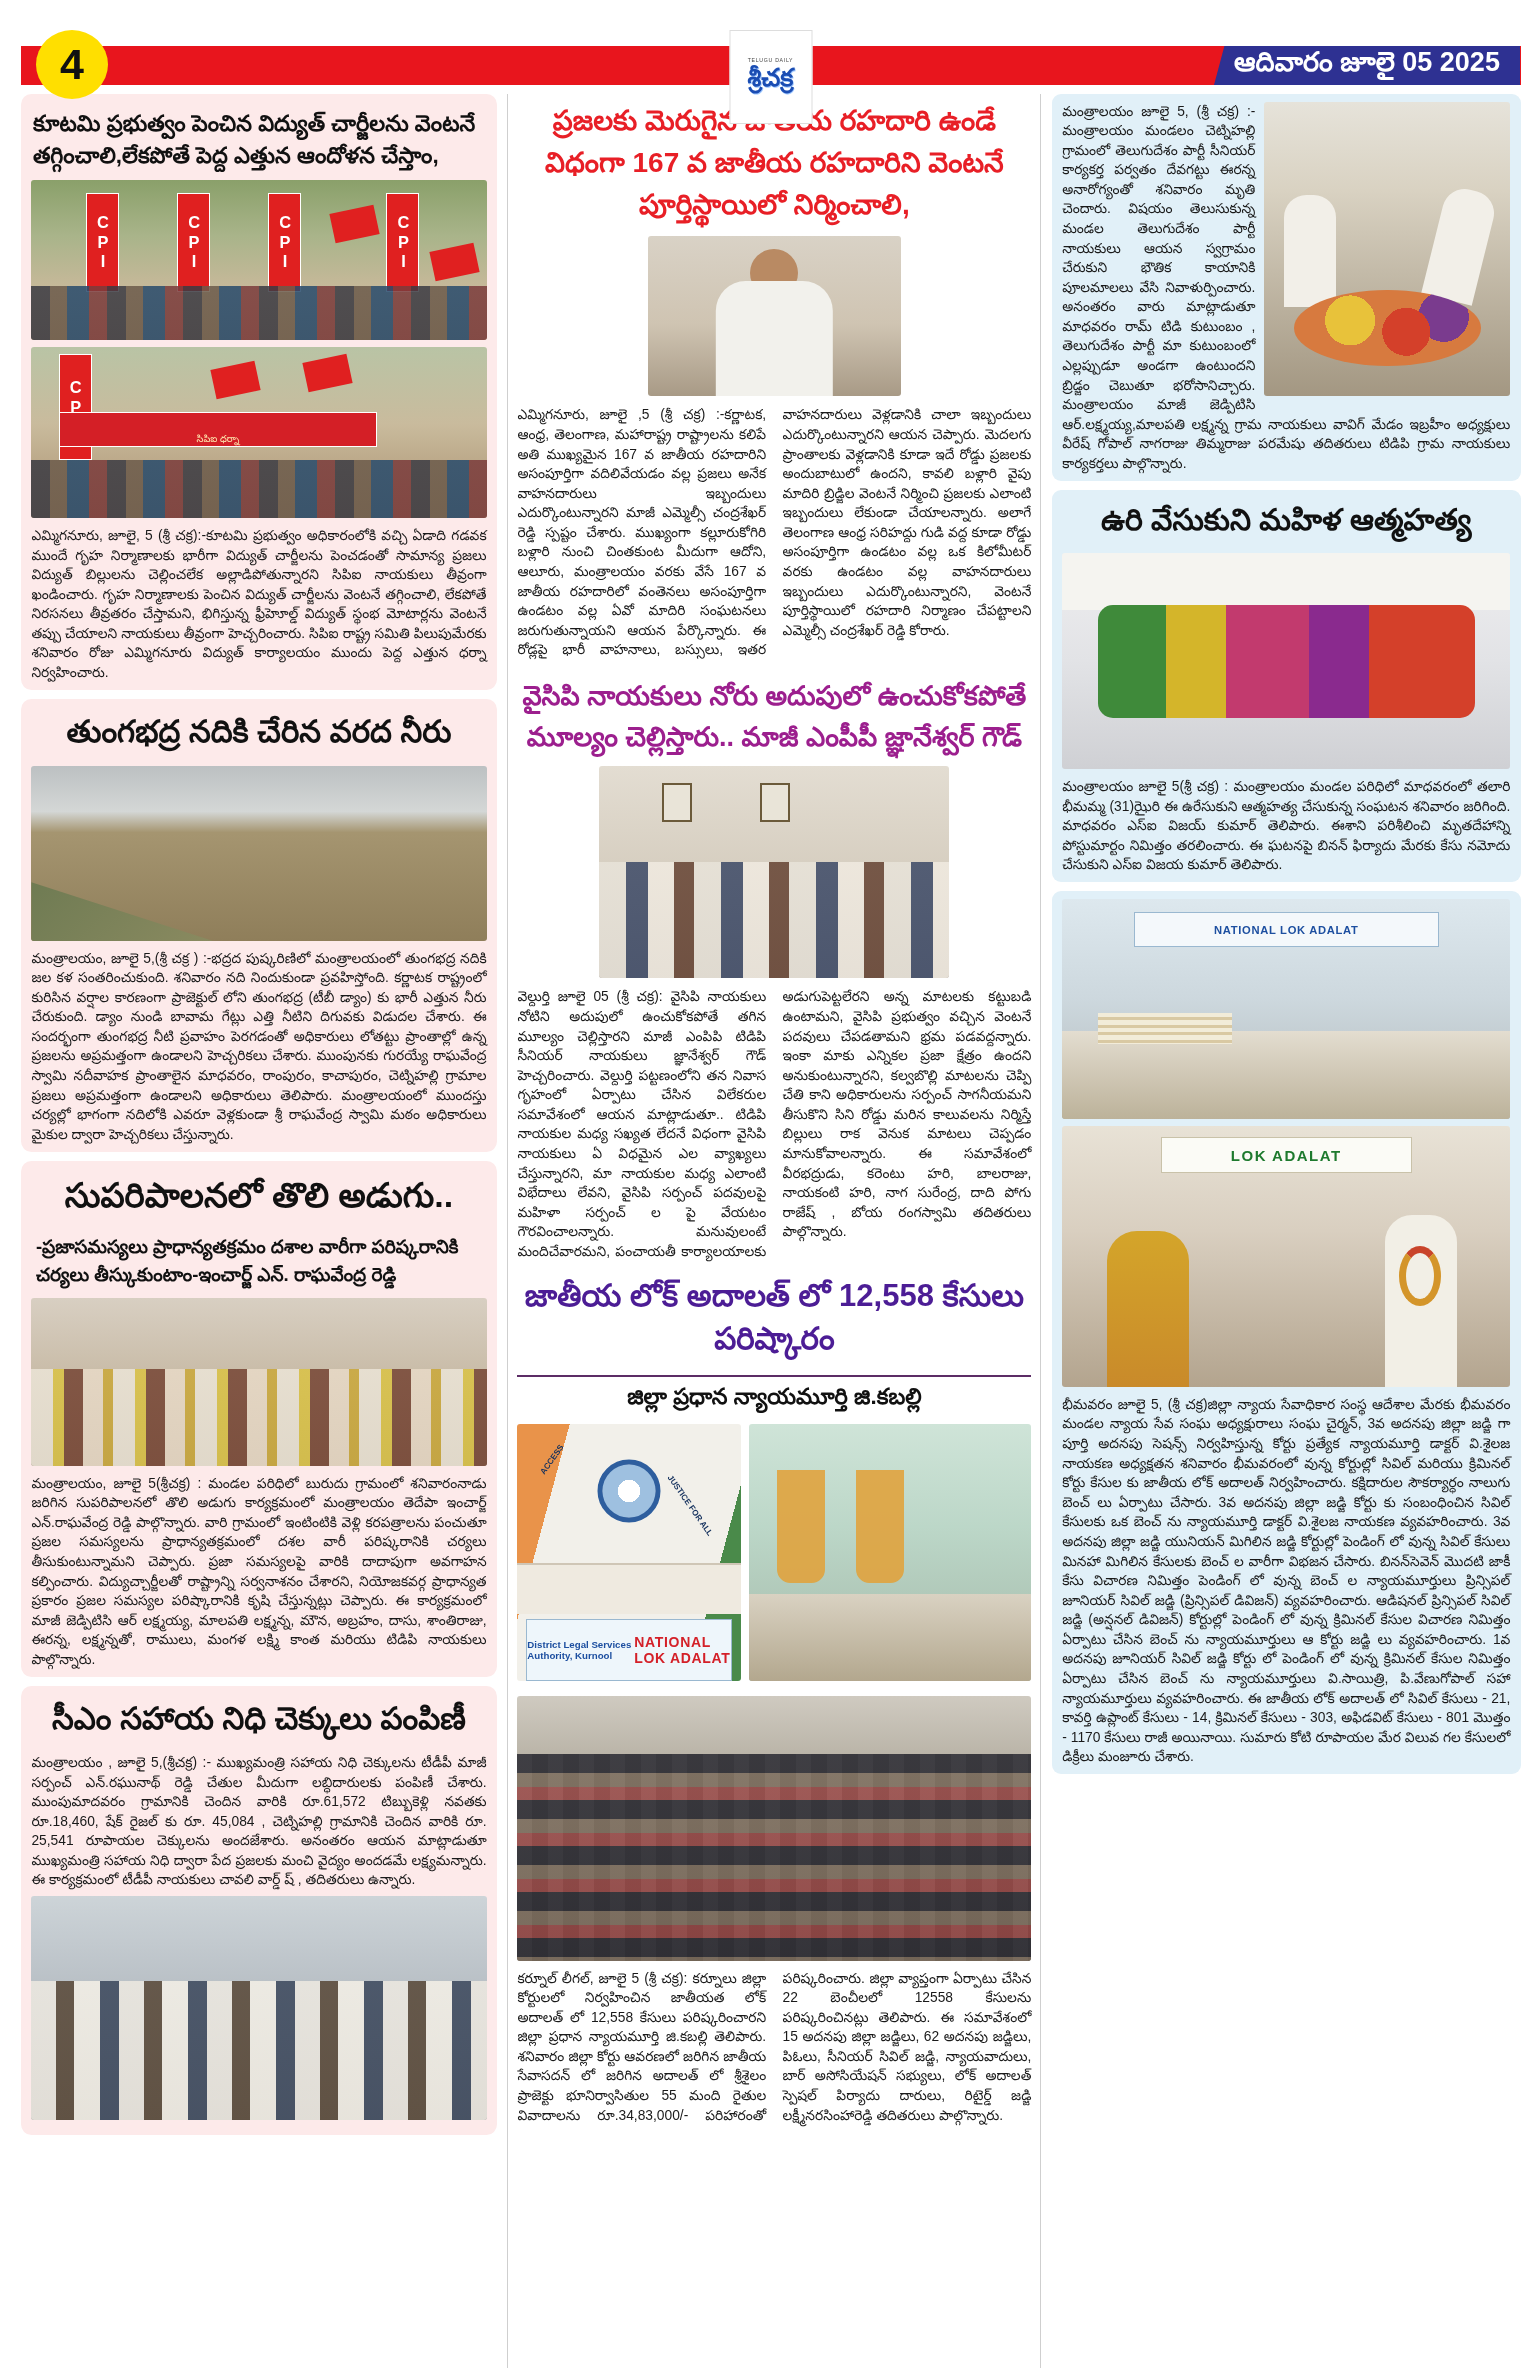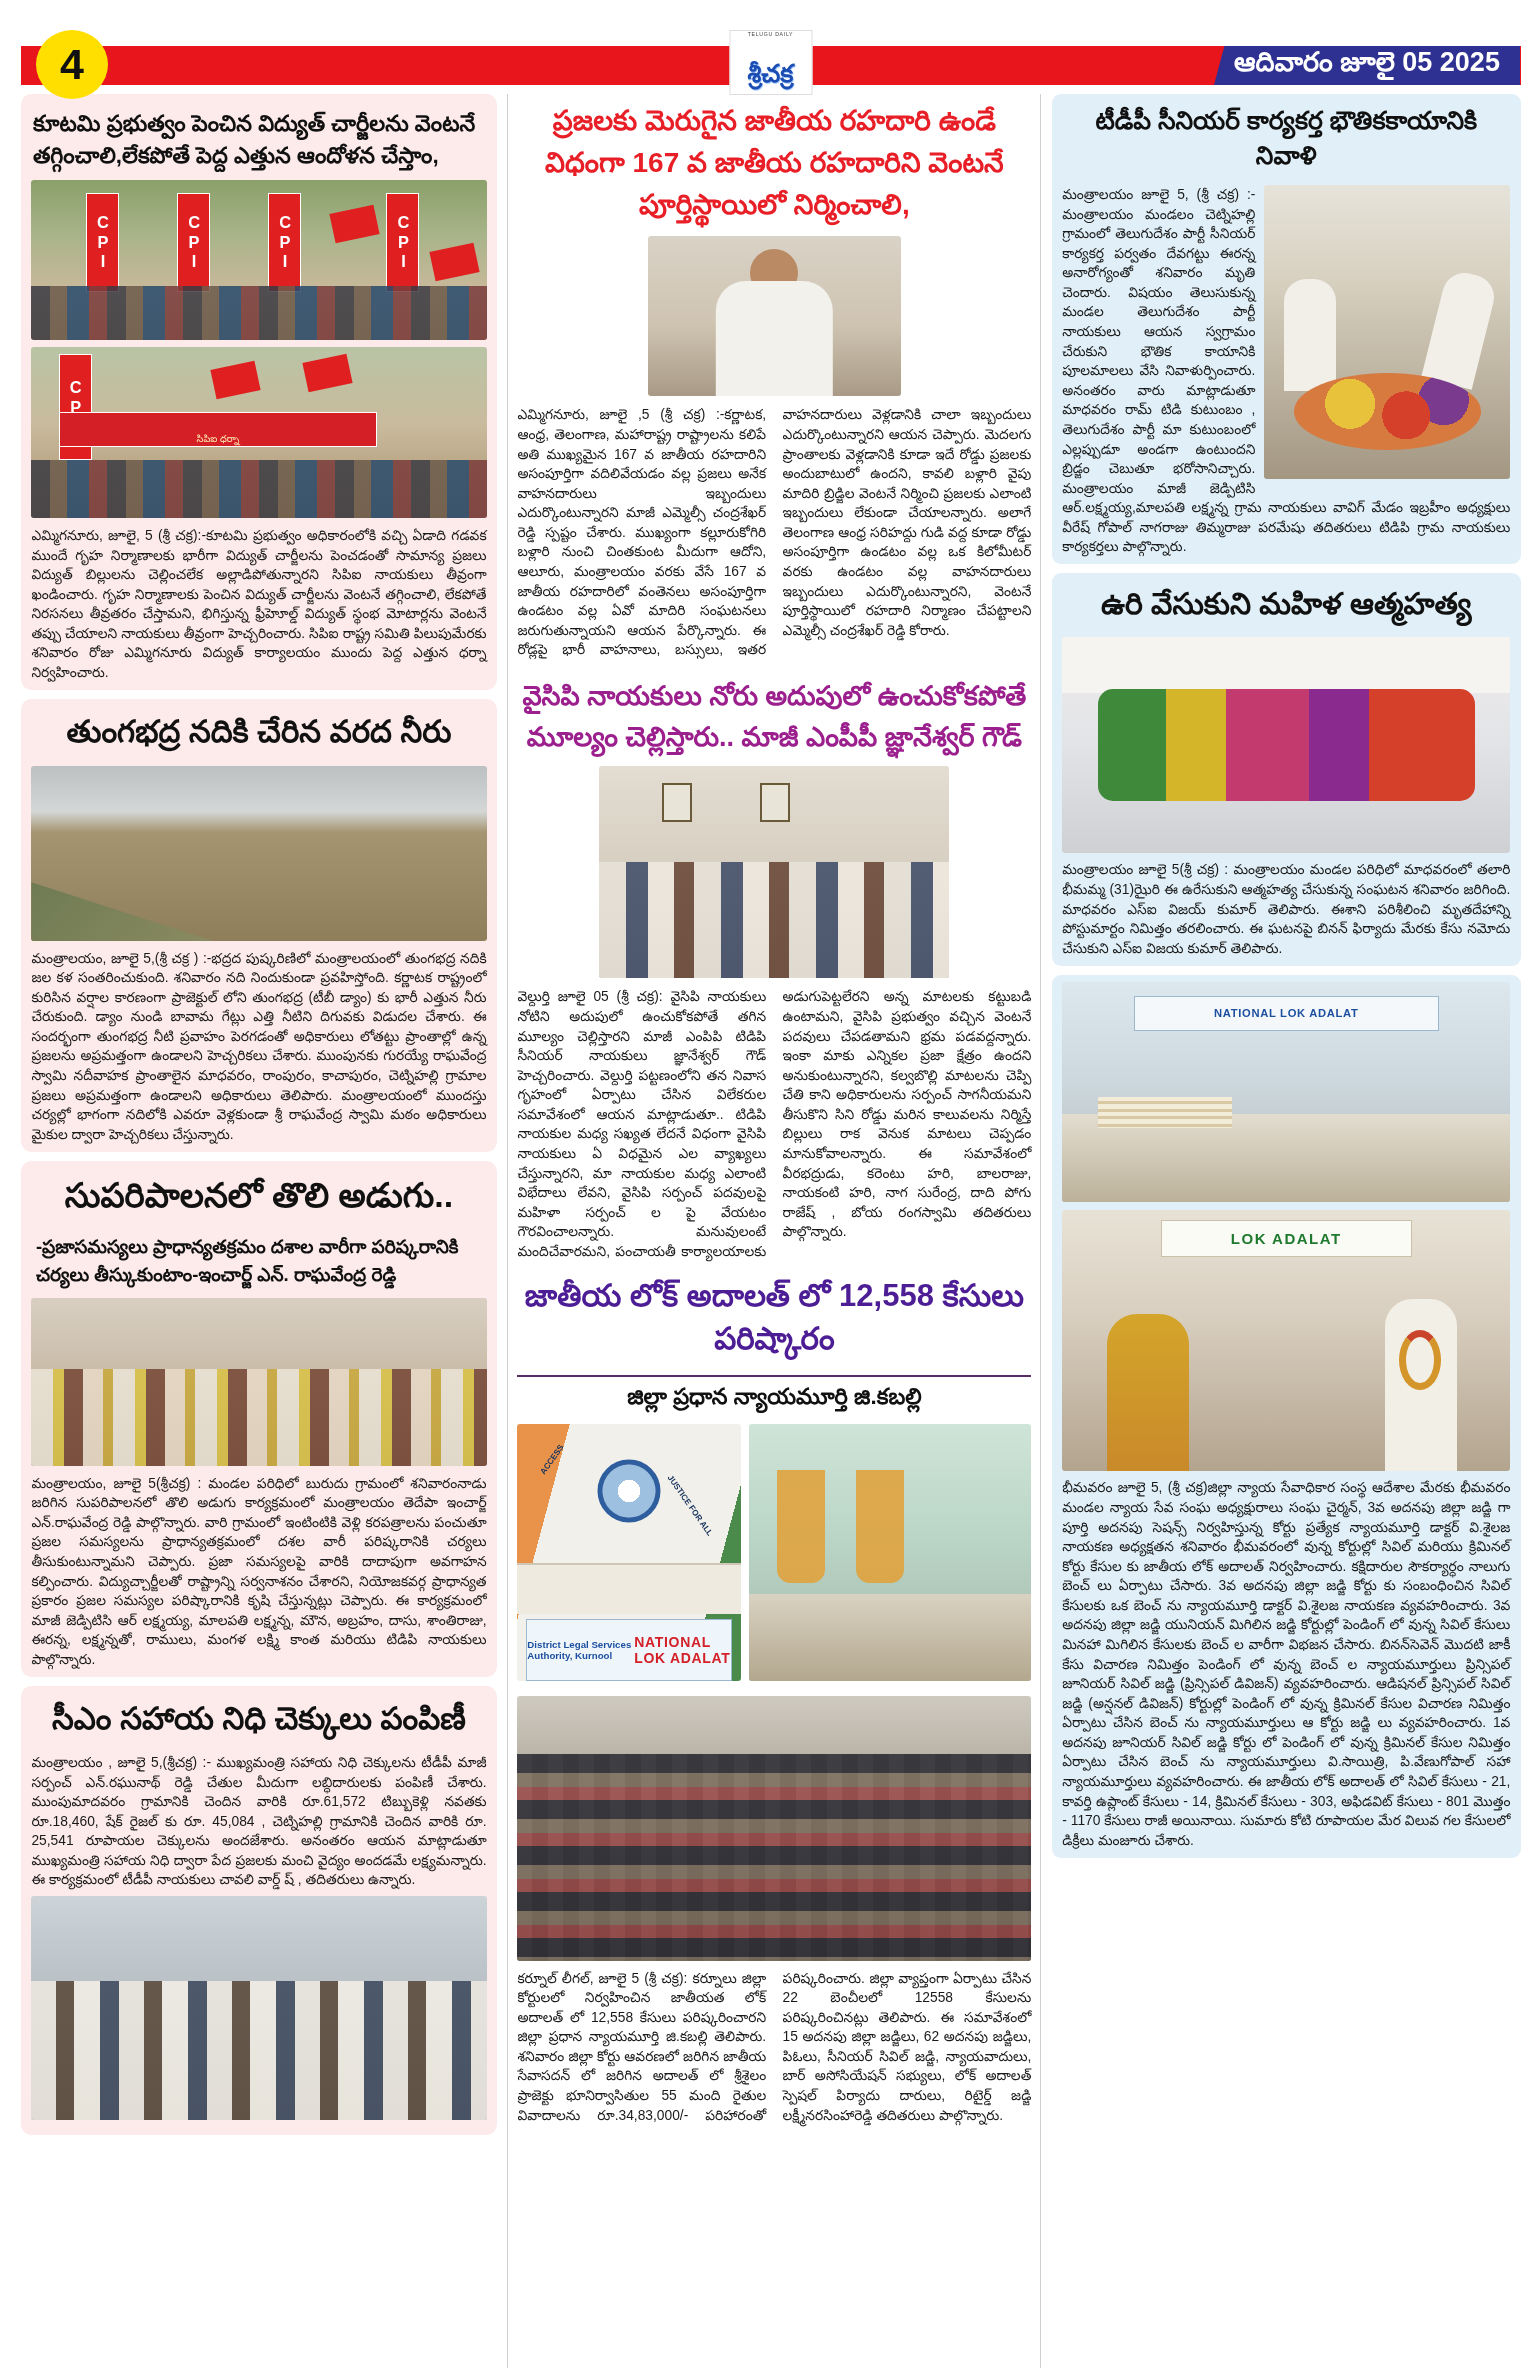--- a/index.html
+++ b/index.html
@@ -3,21 +3,21 @@
 <meta charset="utf-8">
 <style>
   * { margin:0; padding:0; box-sizing:border-box; }
   html,body { background:#ffffff; }
   body { font-family:"Liberation Sans", sans-serif; width:1541px; height:2377px; position:relative; overflow:hidden; }
 
   
   .mast-bar { position:absolute; left:21px; top:46px; width:1500px; height:39px; background:#e8151d; }
   .page-num-bubble { position:absolute; left:36px; top:30px; width:72px; height:69px; background:#ffdf00; border-radius:50%; display:flex; align-items:center; justify-content:center; z-index:3; }
   .page-num-bubble span { font-size:43px; font-weight:bold; color:#111; }
-  .mast-logo-box { position:absolute; left:50%; transform:translateX(-50%); top:30px; width:83px; height:65px; background:#ffffff; z-index:3; display:flex; flex-direction:column; align-items:center; justify-content:space-between; border:0.7px solid #ddd; }
+  .mast-logo-box { position:absolute; left:50%; transform:translateX(-50%); top:30px; width:83px; height:94px; background:#ffffff; z-index:3; display:flex; flex-direction:column; align-items:center; justify-content:center; border:0.7px solid #ddd; }
   .mast-logo-tag { font-size:5.2px; color:#444; letter-spacing:0.7px; }
   .mast-logo-text { font-size:25px; font-weight:bold; color:#1b4db3; text-shadow:0.7px 0.7px 0 #9ec7ff; }
   .date-box { position:absolute; right:21px; top:46px; width:306px; height:39px; background:#2e3192; clip-path:polygon(10.4px 0, 100% 0, 100% 100%, 0 100%); display:flex; align-items:center; justify-content:center; z-index:2; }
   .date-box span { color:#ffffff; font-size:27px; font-weight:bold; }
 
   
   .content { position:absolute; top:94px; left:21px; width:1500px; height:2274px; display:flex; }
   .col { overflow:hidden; height:2274px; }
   .col-left { width:476px; }
   .col-mid { width:534px; margin:0 10.4px; padding:0 9px; border-left:0.7px solid #cfcfcf; border-right:0.7px solid #cfcfcf; }
@@ -235,21 +235,20 @@
       <div class="body-txt two-col">
         <span>కర్నూల్ లీగల్, జూలై 5 (శ్రీ చక్ర): కర్నూలు జిల్లా కోర్టులలో నిర్వహించిన జాతీయత లోక్ అదాలత్ లో 12,558 కేసులు పరిష్కరించారని జిల్లా ప్రధాన న్యాయమూర్తి జి.కబల్లి తెలిపారు. శనివారం జిల్లా కోర్టు ఆవరణలో జరిగిన జాతీయ సేవాసదన్ లో జరిగిన అదాలత్ లో శ్రీశైలం ప్రాజెక్టు భూనిర్వాసితుల 55 మంది రైతుల వివాదాలను రూ.34,83,000/- పరిహారంతో పరిష్కరించారు.</span>
         <span>జిల్లా వ్యాప్తంగా ఏర్పాటు చేసిన 22 బెంచీలలో 12558 కేసులను పరిష్కరించినట్లు తెలిపారు. ఈ సమావేశంలో 15 అదనపు జిల్లా జడ్జిలు, 62 అదనపు జడ్జిలు, పిఓలు, సీనియర్ సివిల్ జడ్జి, న్యాయవాదులు, బార్ అసోసియేషన్ సభ్యులు, లోక్ అదాలత్ స్పెషల్ పిర్యాదు దారులు, రిటైర్డ్ జడ్జి లక్ష్మీనరసింహారెడ్డి తదితరులు పాల్గొన్నారు.</span>
       </div>
     </div>
   </div>
 
   <div class="col col-right">
 
     <div class="bluewrap">
-      <div class="hl-right1">టీడీపీ సీనియర్ కార్యకర్త భౌతికకాయానికి నివాళి</div>
       <div class="photo ph-funeral">
         <div class="mourner" style="left:8%;bottom:30%"></div>
         <div class="mourner" style="right:10%;bottom:32%;transform:rotate(14deg)"></div>
         <div class="flower-heap"></div>
       </div>
       <div class="body-txt">మంత్రాలయం జూలై 5, (శ్రీ చక్ర) :-మంత్రాలయం మండలం చెట్నిహల్లి గ్రామంలో తెలుగుదేశం పార్టీ సీనియర్ కార్యకర్త పర్వతం దేవగట్టు ఈరన్న అనారోగ్యంతో శనివారం మృతి చెందారు. విషయం తెలుసుకున్న మండల తెలుగుదేశం పార్టీ నాయకులు ఆయన స్వగ్రామం చేరుకుని భౌతిక కాయానికి పూలమాలలు వేసి నివాళుర్పించారు. అనంతరం వారు మాట్లాడుతూ మాధవరం రామ్ టిడి కుటుంబం , తెలుగుదేశం పార్టీ మా కుటుంబంలో ఎల్లప్పుడూ అండగా ఉంటుందని బ్రిడ్జం చెబుతూ భరోసానిచ్చారు. మంత్రాలయం మాజీ జెడ్పిటిసి ఆర్.లక్ష్మయ్య,మాలపతి లక్ష్మన్న గ్రామ నాయకులు వావిగ్ మేడం ఇబ్రహీం అధ్యక్షులు వీరేష్ గోపాల్ నాగరాజు తిమ్మరాజు పరమేషు తదితరులు టిడిపి గ్రామ నాయకులు కార్యకర్తలు పాల్గొన్నారు.</div>
       <div class="clear"></div>
     </div>
 
     <div class="bluewrap">

